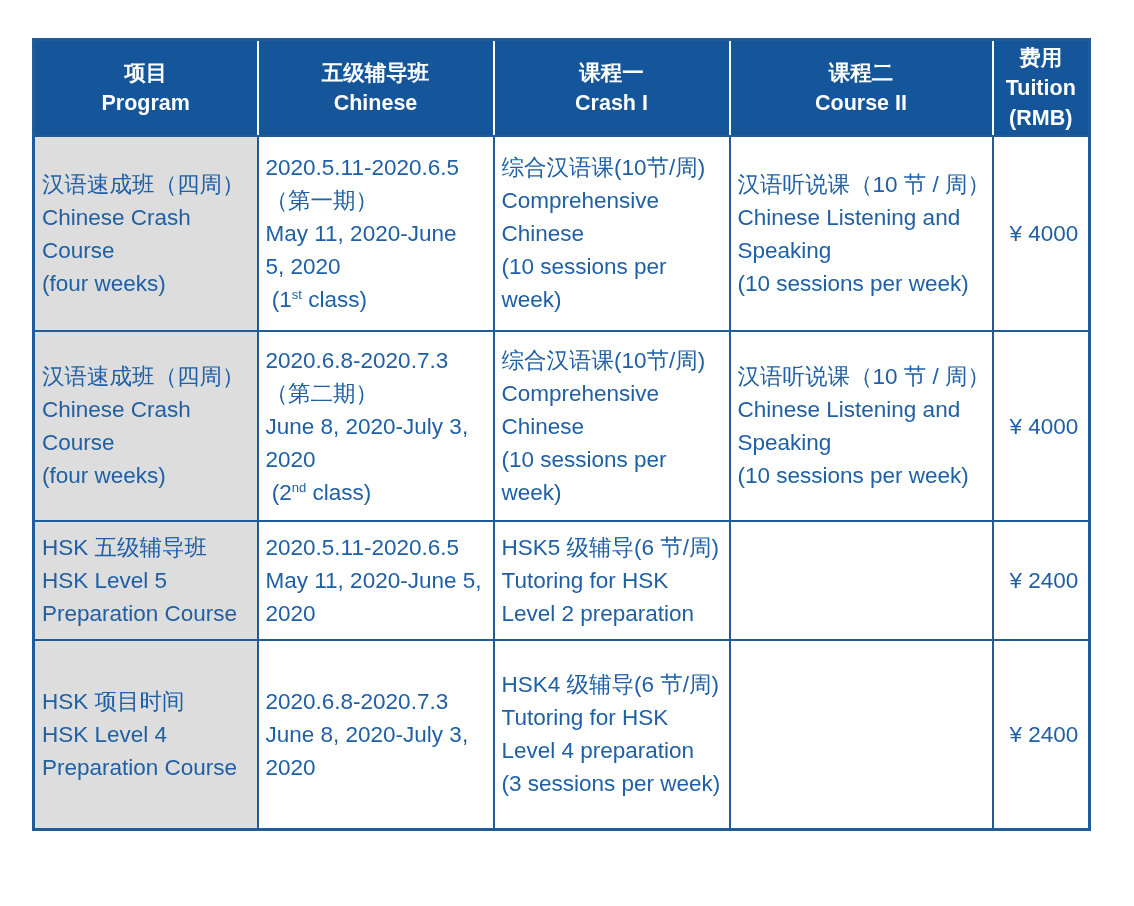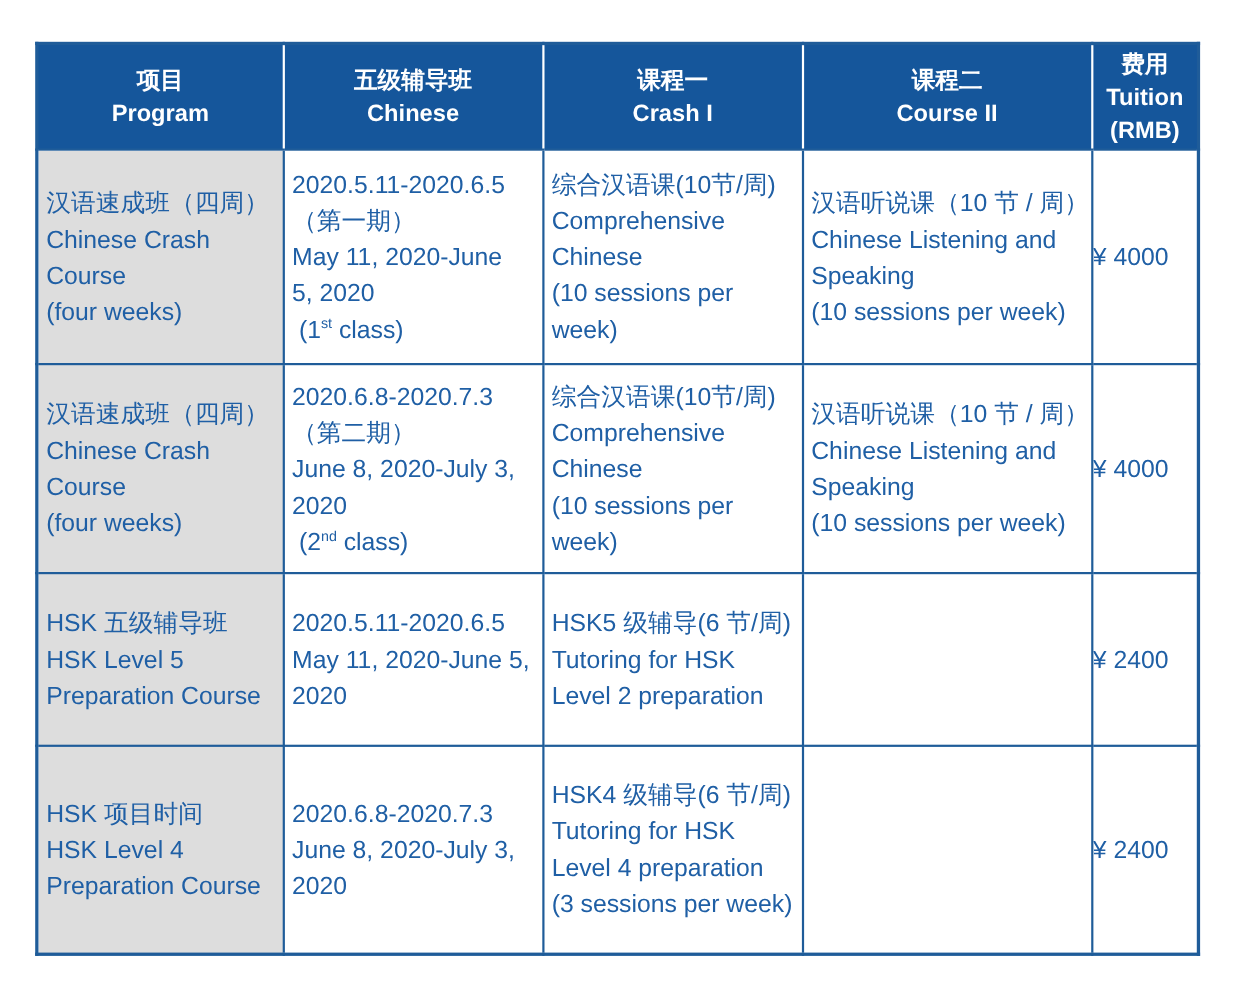--- a/index.html
+++ b/index.html
@@ -14,21 +14,21 @@
   table.course-table {
     position: absolute; left: 32px; top: 38px;
     width: 1056px;
     border-collapse: collapse;
     table-layout: fixed;
     border: 3px solid var(--border, #1F5C99);
   }
   thead tr { height: 95px; }
   tbody tr.row-0 { height: 195px; }
   tbody tr.row-1 { height: 190px; }
-  tbody tr.row-2 { height: 157px; }
+  tbody tr.row-2 { height: 119px; }
   tbody tr.row-3 { height: 189px; }
 
   th {
     background: var(--header-bg, #15569B);
     color: var(--header-text, #FFFFFF);
     font-size: 21.5px; font-weight: bold; line-height: 30px;
     text-align: center; vertical-align: middle;
     border-left: 2px solid var(--header-divider, #FFFFFF);
     border-right: 2px solid var(--header-divider, #FFFFFF);
     border-bottom: 2px solid var(--border, #1F5C99);
@@ -40,21 +40,21 @@
   td {
     border: 2px solid var(--border, #1F5C99);
     color: var(--body-text, #1F5FA5);
     font-size: 22.5px; line-height: 33px;
     vertical-align: middle; text-align: left;
     padding: 4px 2px 4px 7px;
     background: #FFFFFF;
     overflow: hidden;
   }
   td.program { background: var(--program-col-bg, #DDDDDD); }
-  td.tuition { padding-left: 0; }
+  td.tuition { padding-left: 16px; }
 
   .line { white-space: pre; }
   sup { font-size: 13px; line-height: 0; vertical-align: super; }
 </style>
 </head>
 <body>
 
 <div class="page">
   <table class="course-table">
     <colgroup>

